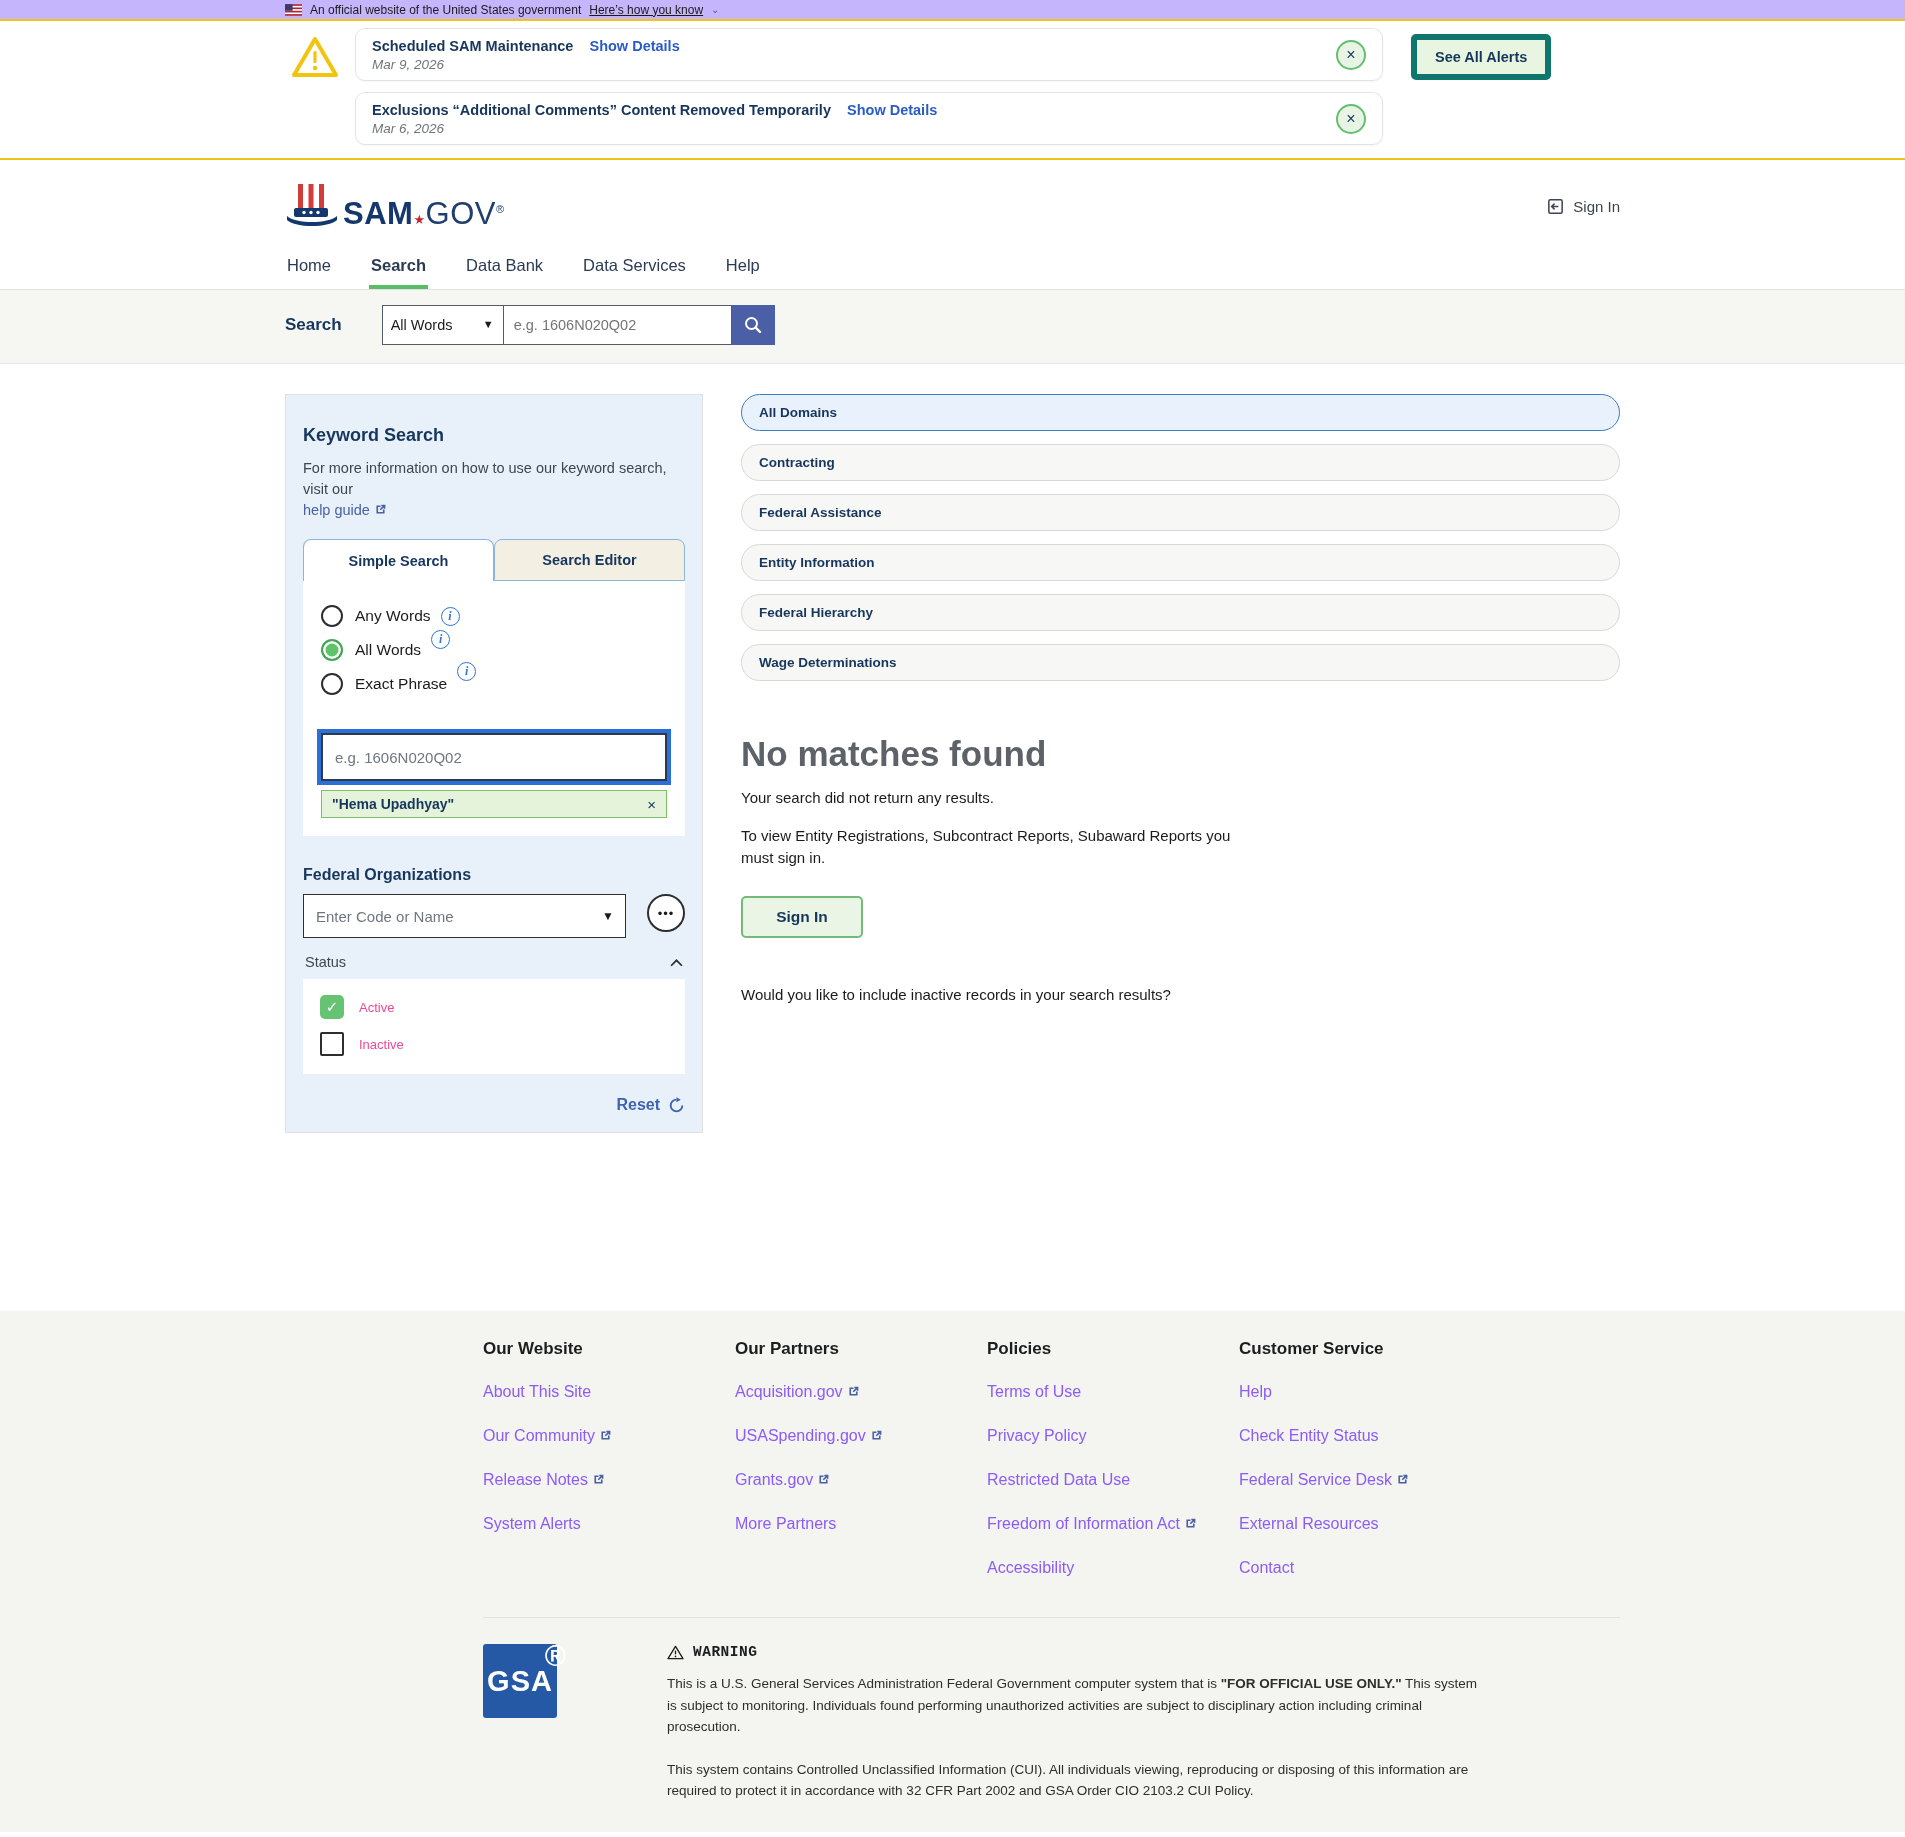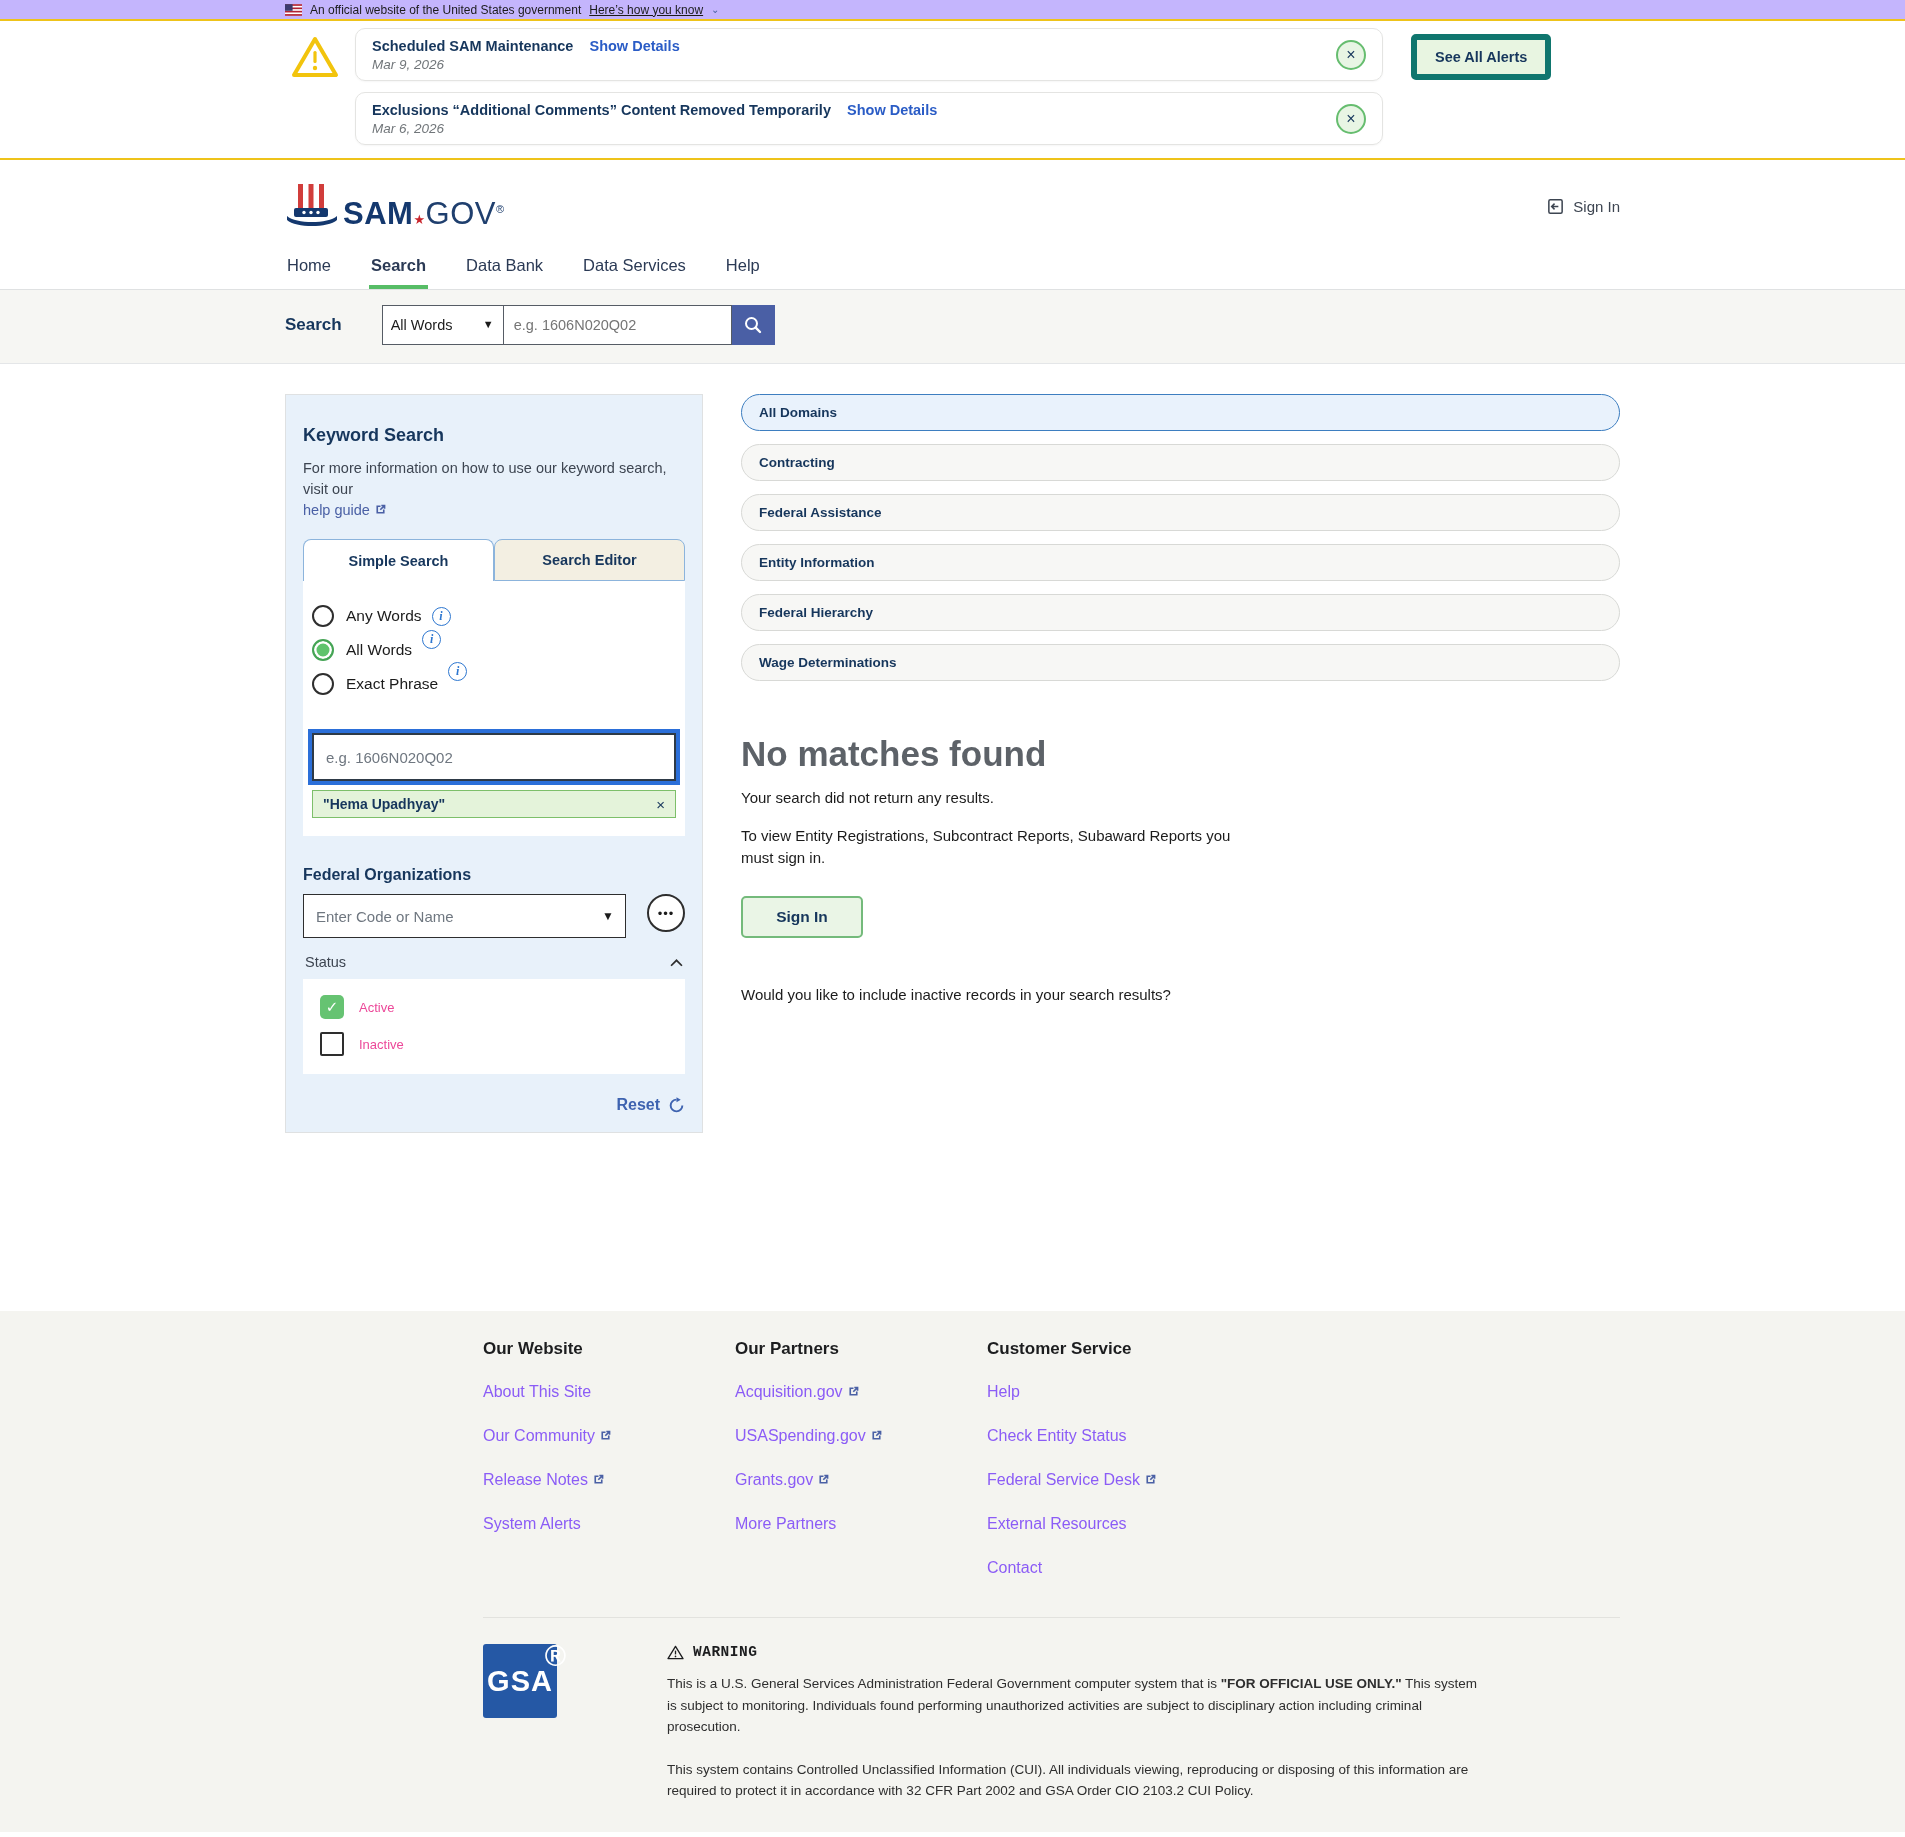--- a/index.html
+++ b/index.html
@@ -76,21 +76,21 @@
   .kw-head { font-size:18px; font-weight:700; color:#16365c; margin-bottom:12px; }
   .kw-help { font-size:14.5px; color:#3d4551; line-height:1.45; }
   .kw-help a { color:#4a60a5; text-decoration:none; cursor:pointer; }
   .ext { width:13px; height:13px; vertical-align:-1px; margin-left:4px; color:#4a60a5; }
   .tabs { display:flex; margin-top:18px; }
   .tab { flex:1; height:42px; display:flex; align-items:center; justify-content:center;
     font-weight:700; font-size:14.5px; color:#16365c; border:1px solid #8cb4dc;
     border-radius:8px 8px 0 0; cursor:pointer; }
   .tab.active { background:#fff; border-bottom:none; }
   .tab.inactive { background:#f3efe2; }
-  .tab-panel { background:#fff; padding:24px 9px 18px; }
+  .tab-panel { background:#fff; padding:24px 18px 18px; }
   .radio-row { display:flex; align-items:center; margin-bottom:12px; }
   .radio { width:22px; height:22px; border:2px solid #2e2e2e; border-radius:50%; margin-right:12px; flex:none; background:#fff; cursor:pointer; }
   .radio.checked { border-color:#45a455; background:#5fc36c; box-shadow:inset 0 0 0 2.5px #fff; }
   .radio-label { font-size:15.5px; color:#1b1b1b; }
   .info-i { width:19px; height:19px; border:1.5px solid #2e77d0; border-radius:50%; color:#2e77d0;
     font-size:12px; font-style:italic; font-weight:700; font-family:"Liberation Serif",serif;
     display:inline-flex; align-items:center; justify-content:center; margin-left:10px; cursor:pointer; }
   .raise1 { transform:translateY(-11px); }
   .raise2 { transform:translateY(-13px); }
   .kw-input { margin-top:26px; width:100%; height:48px; border:2px solid #2e3a47; outline:4px solid #2b6fd9;
@@ -397,20 +397,31 @@
               <path d="M3 3 h5 v2 H5 v6 h6 V8 h2 v5 H3 Z" fill="currentColor"></path>
               <path d="M9 2 h5 v5 h-2 V5.4 L8.4 9 7 7.6 10.6 4 H9 Z" fill="currentColor"></path>
             </svg></a>
         <a><span>Grants.gov</span><svg class="ext" viewBox="0 0 16 16">
               <path d="M3 3 h5 v2 H5 v6 h6 V8 h2 v5 H3 Z" fill="currentColor"></path>
               <path d="M9 2 h5 v5 h-2 V5.4 L8.4 9 7 7.6 10.6 4 H9 Z" fill="currentColor"></path>
             </svg></a>
         <a>More Partners</a>
       </div>
       <div class="f-col">
+        <h3>Policies</h3>
+        <a>Terms of Use</a>
+        <a>Privacy Policy</a>
+        <a>Restricted Data Use</a>
+        <a><span>Freedom of Information Act</span><svg class="ext" viewBox="0 0 16 16">
+              <path d="M3 3 h5 v2 H5 v6 h6 V8 h2 v5 H3 Z" fill="currentColor"></path>
+              <path d="M9 2 h5 v5 h-2 V5.4 L8.4 9 7 7.6 10.6 4 H9 Z" fill="currentColor"></path>
+            </svg></a>
+        <a>Accessibility</a>
+      </div>
+      <div class="f-col">
         <h3>Customer Service</h3>
         <a>Help</a>
         <a>Check Entity Status</a>
         <a><span>Federal Service Desk</span><svg class="ext" viewBox="0 0 16 16">
               <path d="M3 3 h5 v2 H5 v6 h6 V8 h2 v5 H3 Z" fill="currentColor"></path>
               <path d="M9 2 h5 v5 h-2 V5.4 L8.4 9 7 7.6 10.6 4 H9 Z" fill="currentColor"></path>
             </svg></a>
         <a>External Resources</a>
         <a>Contact</a>
       </div>

